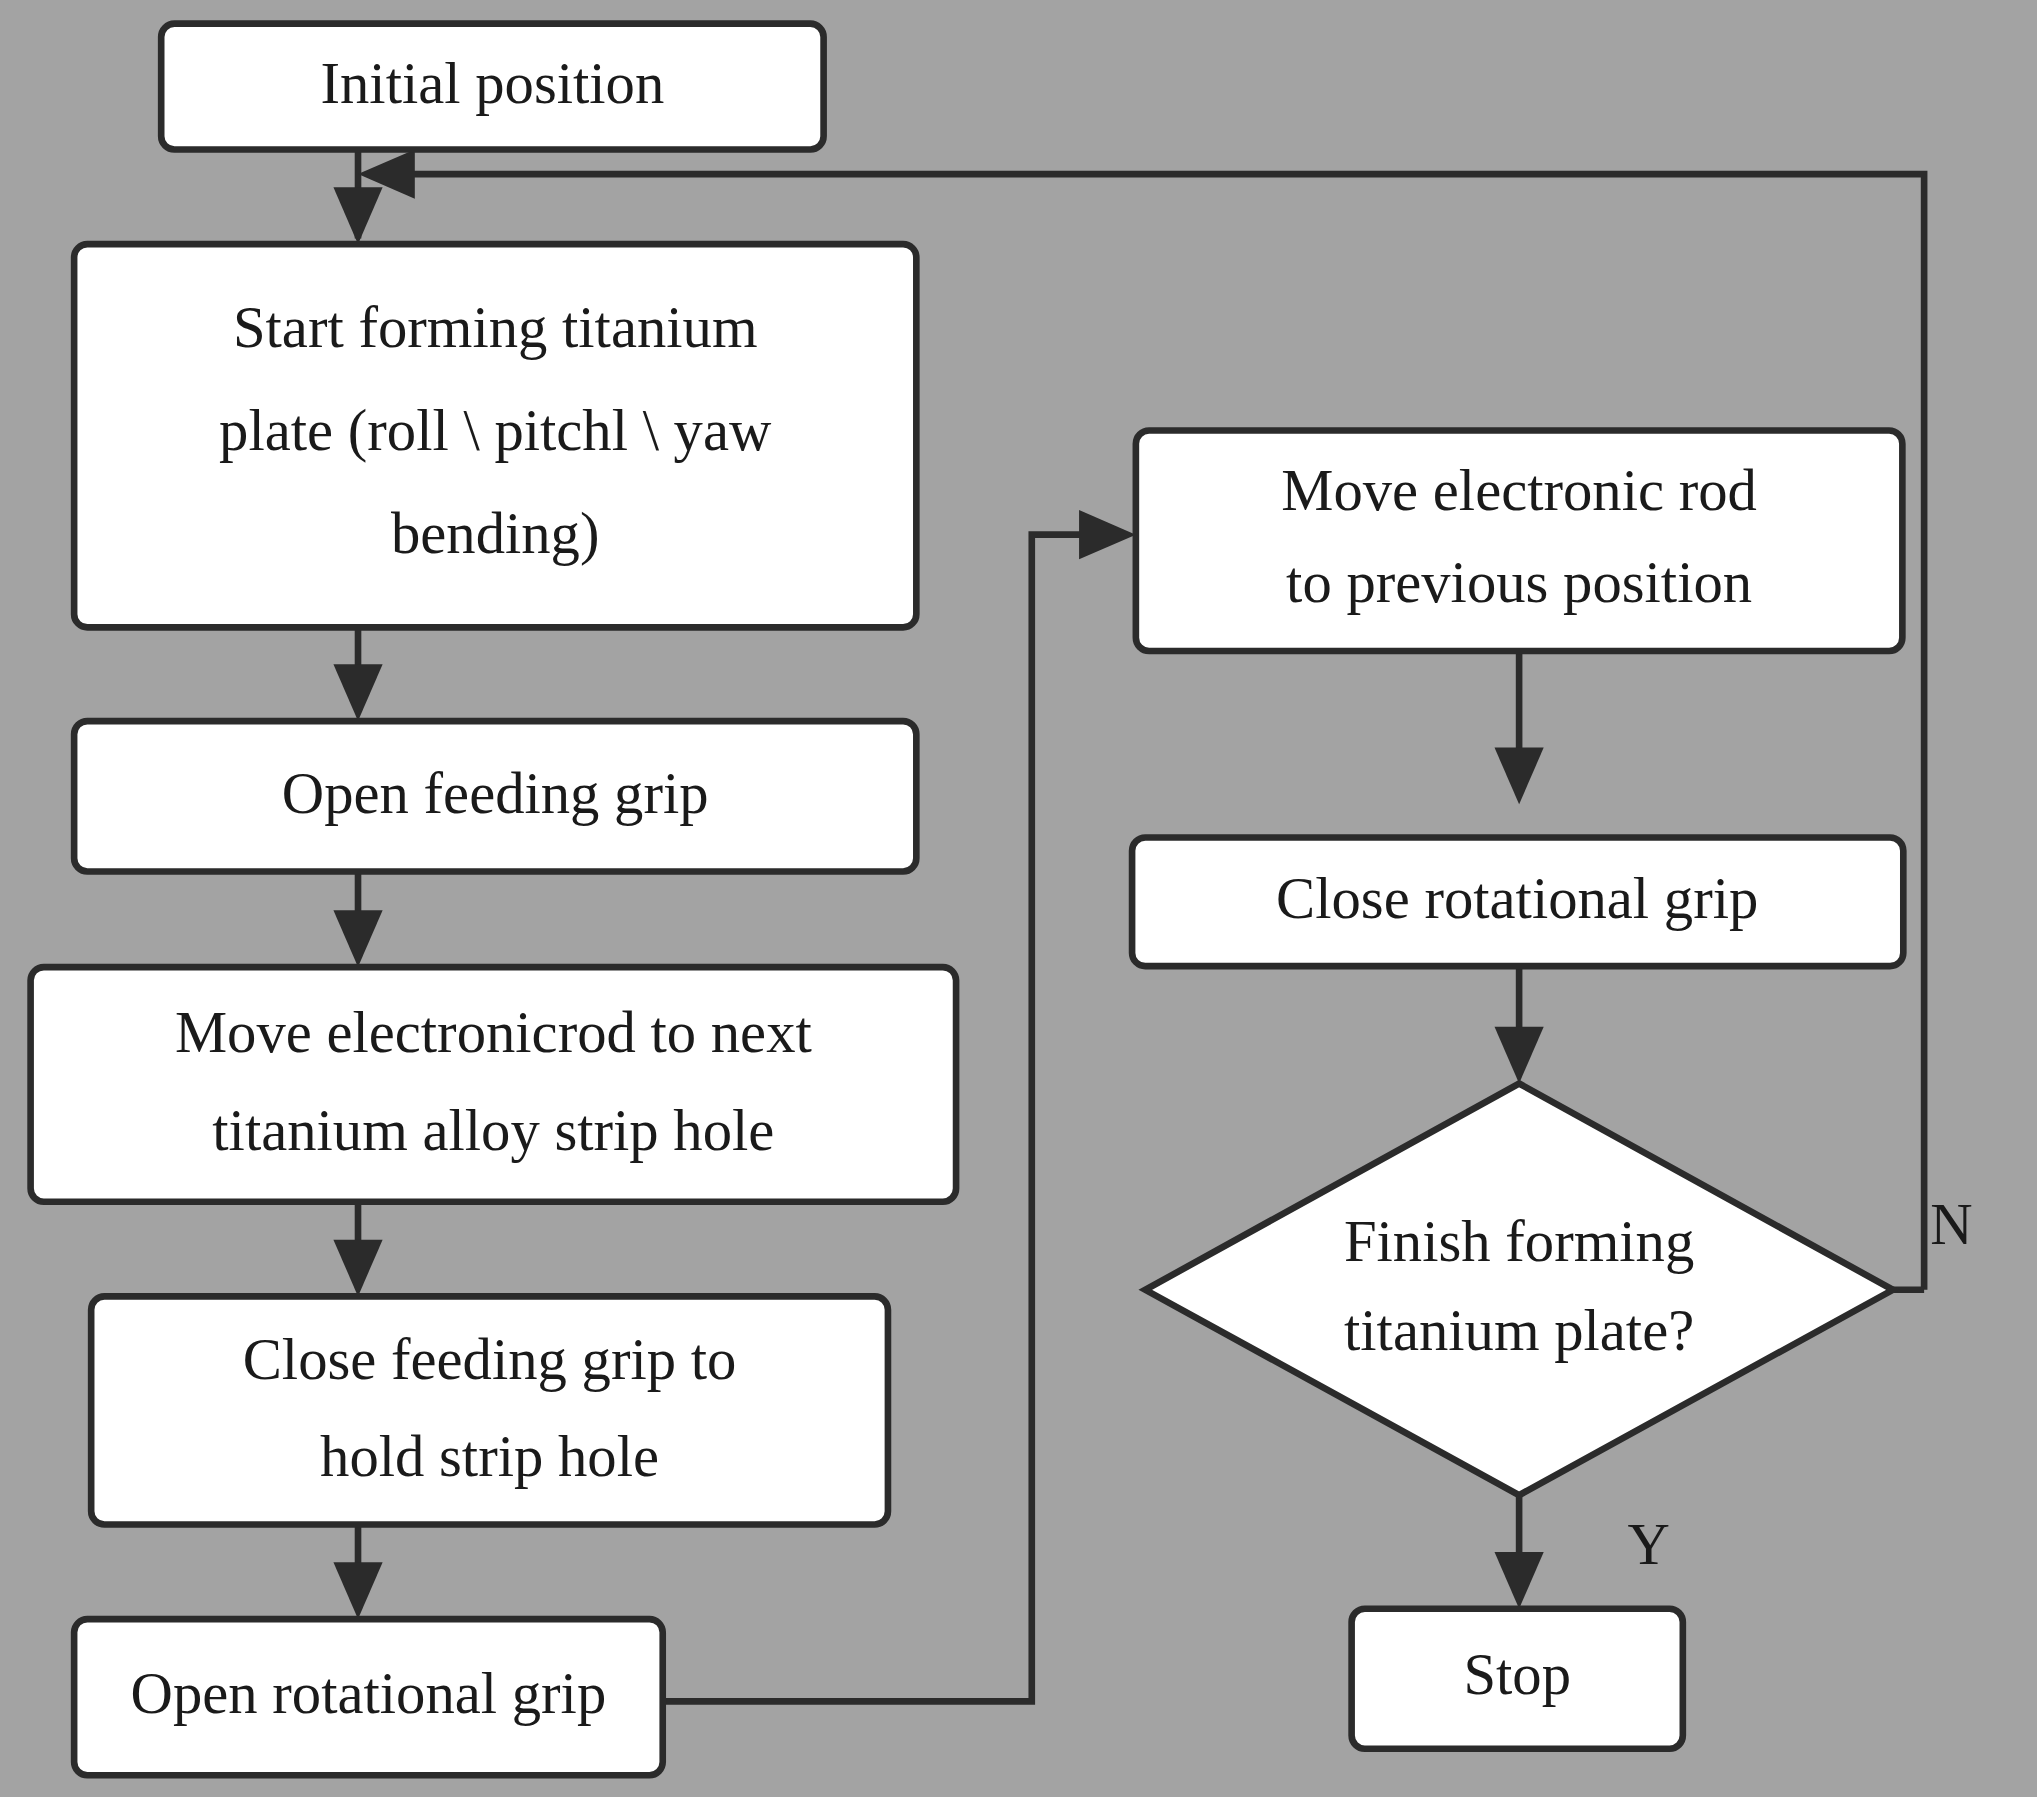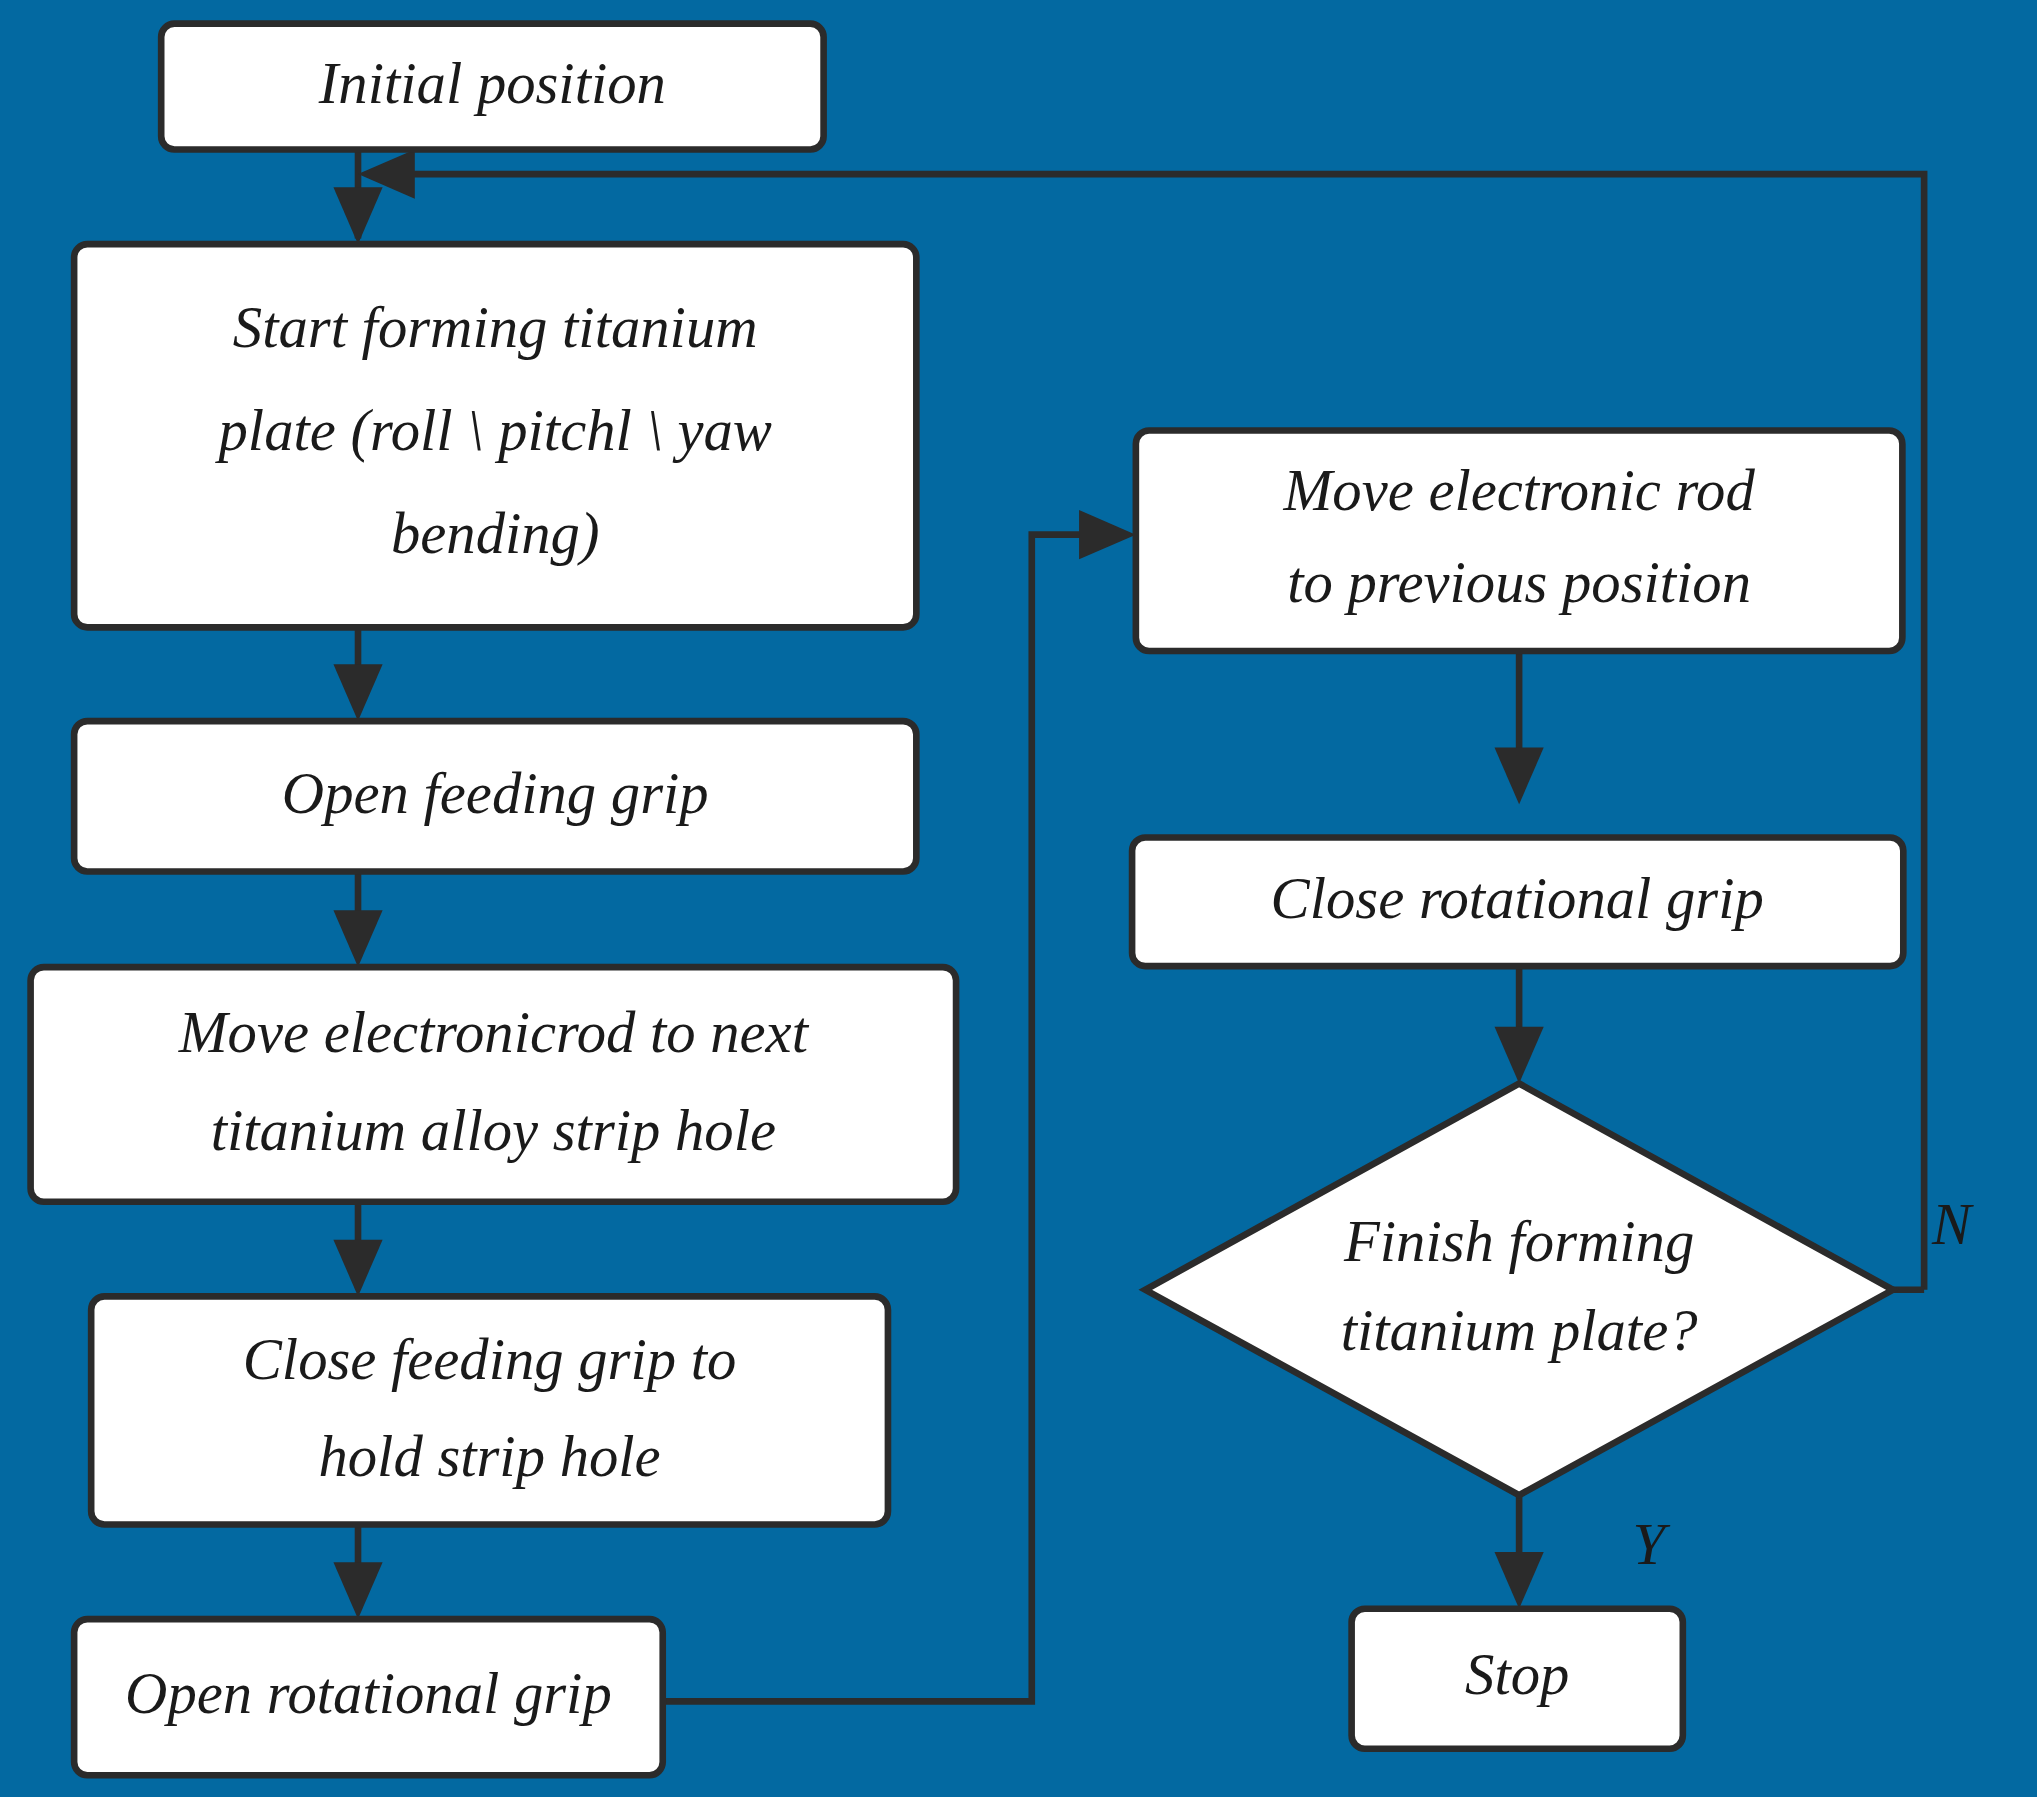--- a/index.html
+++ b/index.html
@@ -4,24 +4,23 @@
 <style>
   html, body {
     margin: 0;
     padding: 0;
     background: #ffffff;
   }
   #flowchart-root {
     position: relative;
     width: 2038px;
     height: 1797px;
-    background: #0369a1;
+    background: #a3a3a3;
     font-family: "Liberation Serif", "DejaVu Serif", serif;
     overflow: hidden;
-    font-style: italic;
   }
   svg#flow-svg {
     position: absolute;
     top: 0; left: 0;
     width: 2038px;
     height: 1797px;
     display: block;
   }
   .node-shape {
     fill: #ffffff;

